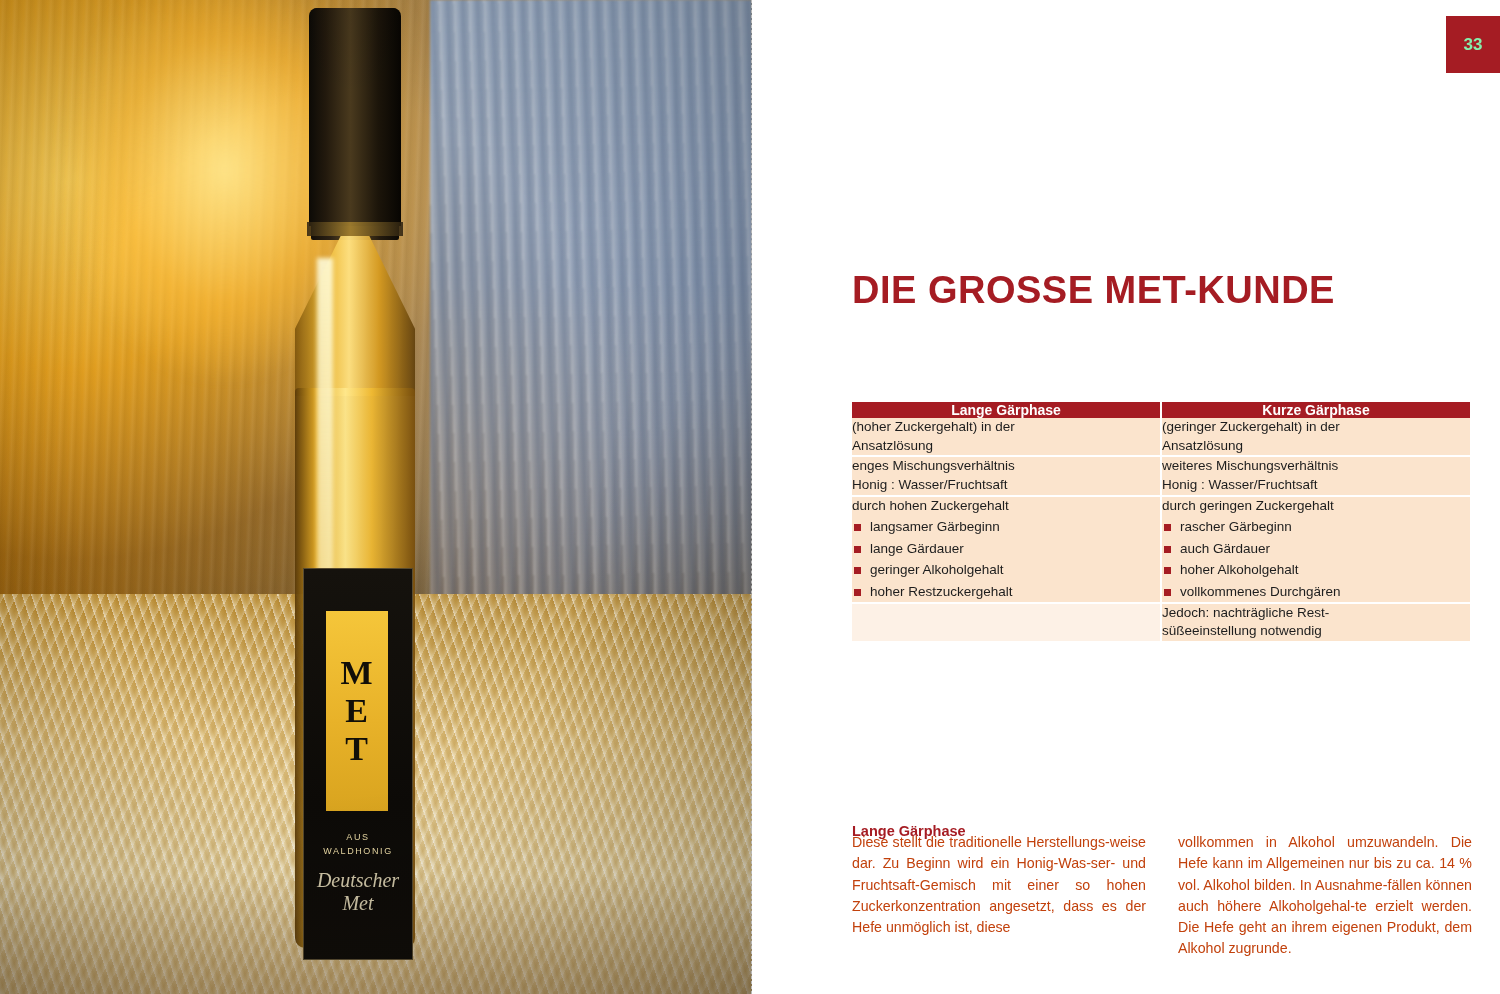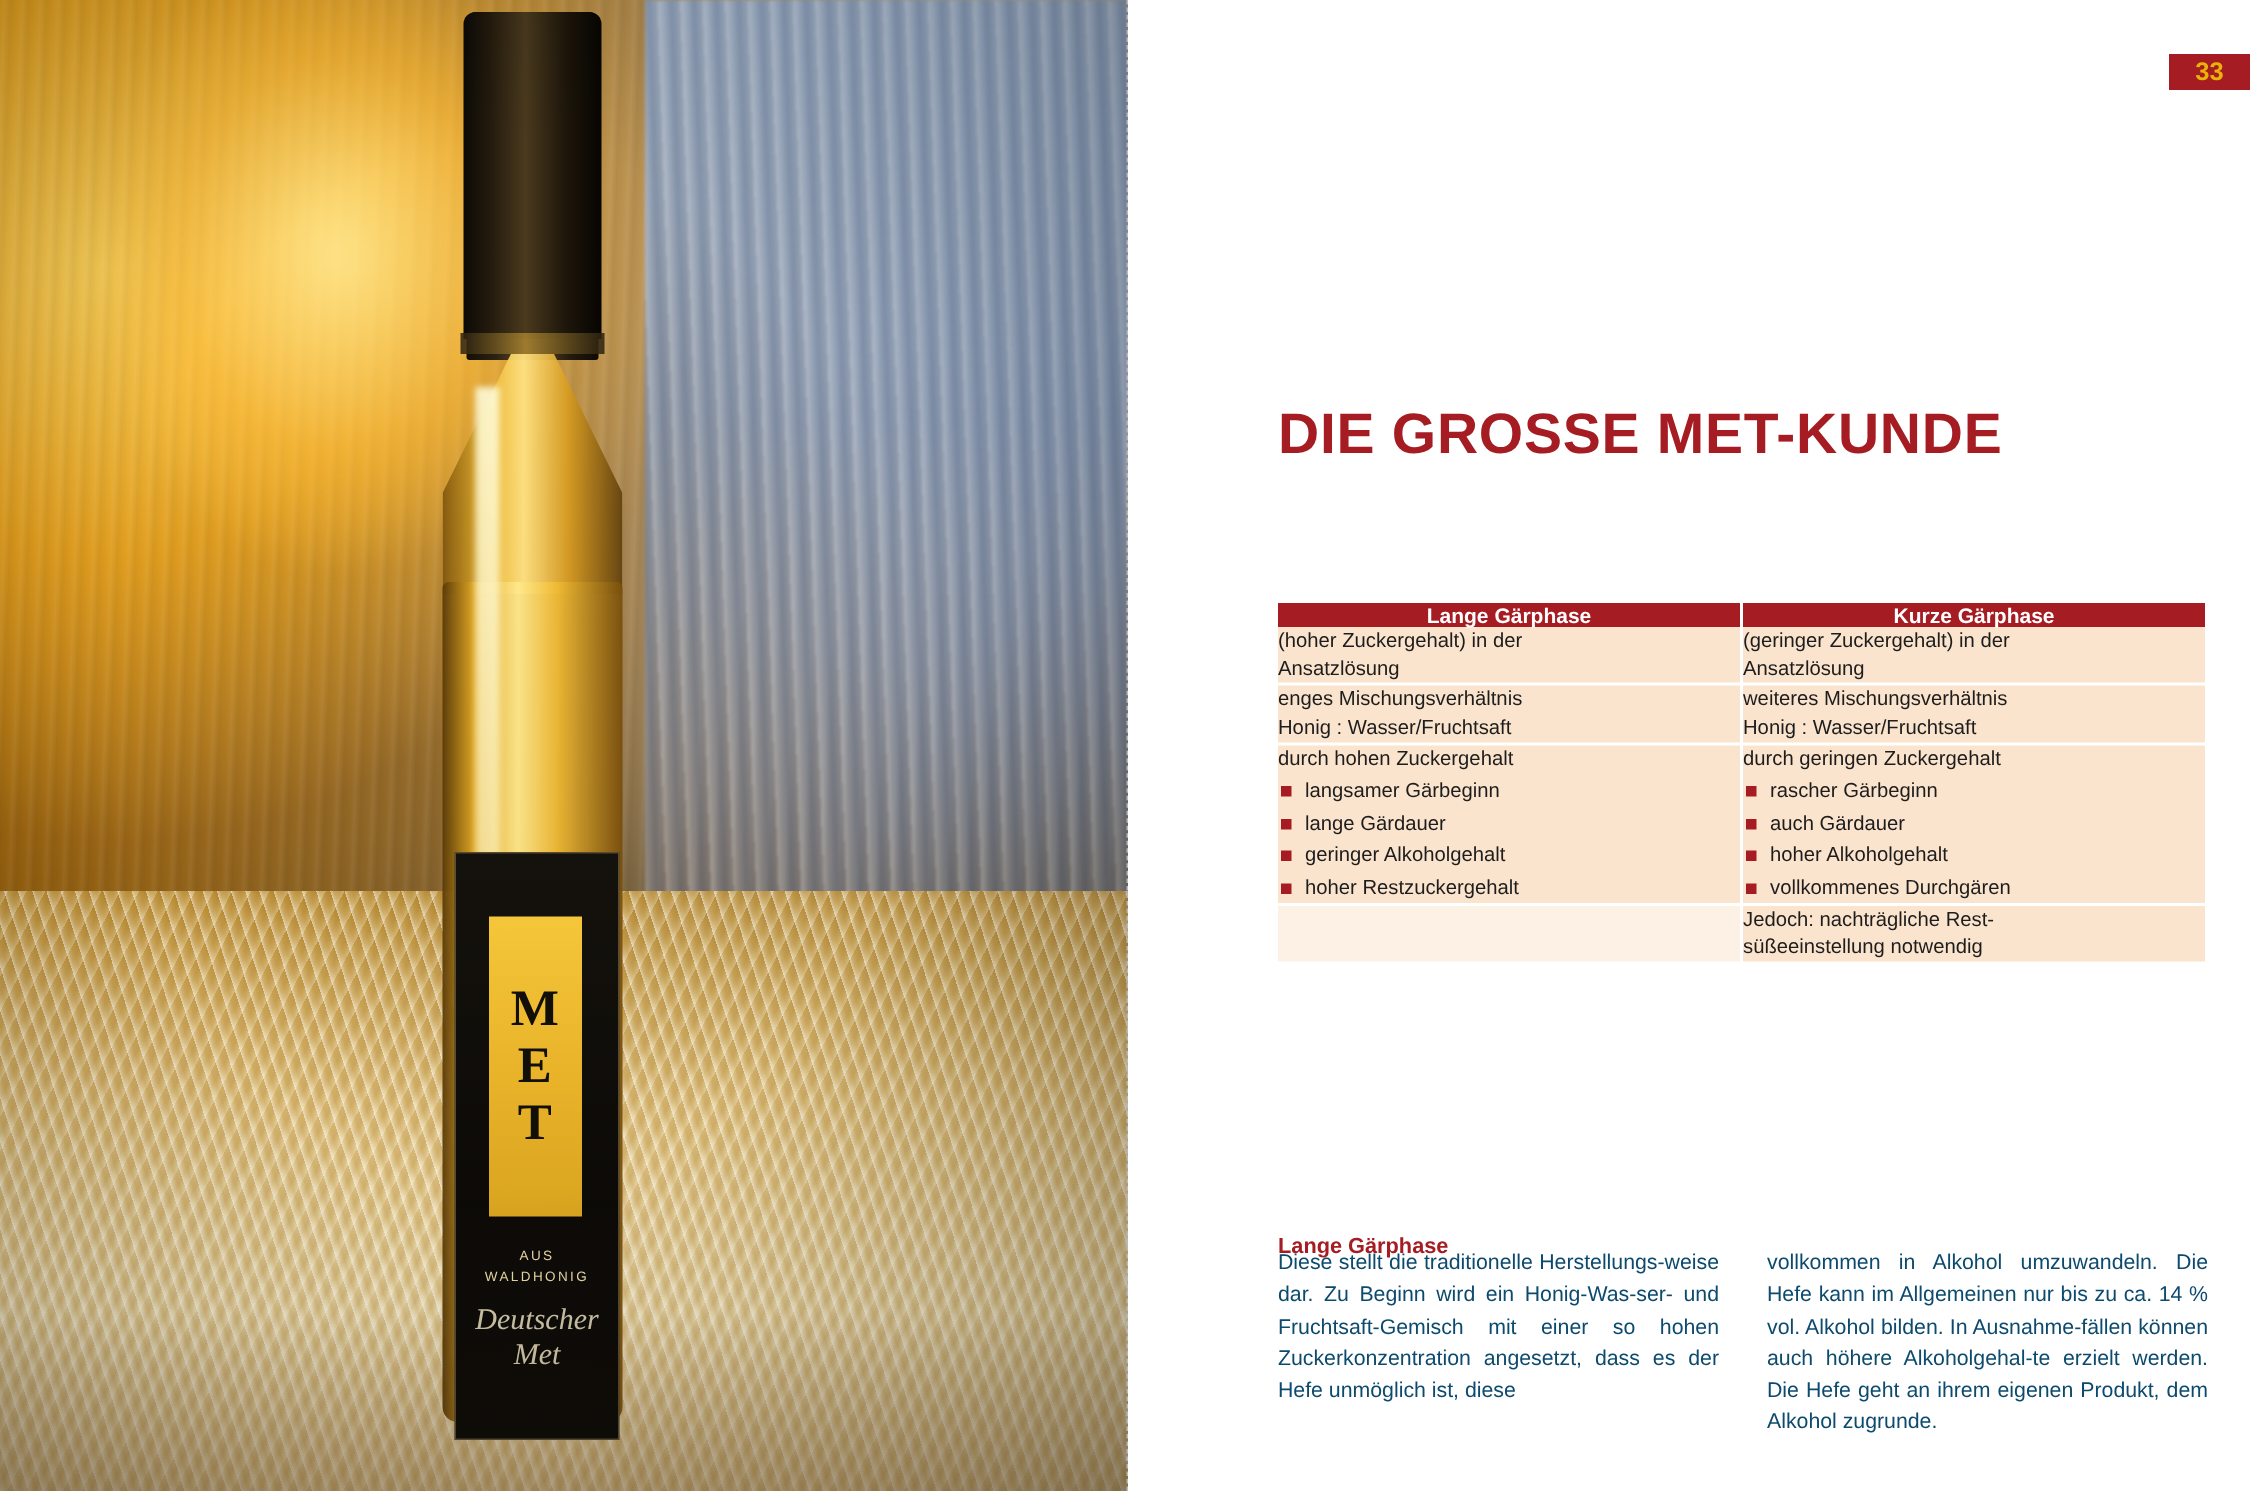--- a/index.html
+++ b/index.html
@@ -192,25 +192,25 @@
   .cut-line {
     position: absolute;
     left: 751px; top: 0; width: 1px; height: 994px;
     border-left: 1px dashed #b9b9b9;
   }
 
   
   .page-badge {
     position: absolute;
     right: 0;
-    top: 36px;
+    top: 16px;
     width: 54px;
-    height: 24px;
+    height: 57px;
     background: #a51c23;
-    color: #eab308;
+    color: #86efac;
     font-size: 17px;
     font-weight: 700;
     display: flex;
     align-items: center;
     justify-content: center;
   }
 
   
   .content {
     position: absolute;
@@ -316,21 +316,21 @@
   }
   .cols {
     position: absolute;
     top: 832px;
     left: 0;
     width: 620px;
     display: flex;
     gap: 32px;
     font-size: 14.2px;
     line-height: 1.5;
-    color: #0c4a6e;
+    color: #c2410c;
   }
   .col {
     width: 297px;
     text-align: justify;
   }
   .col p { margin: 0; }
 </style>
 </head>
 <body>
 

